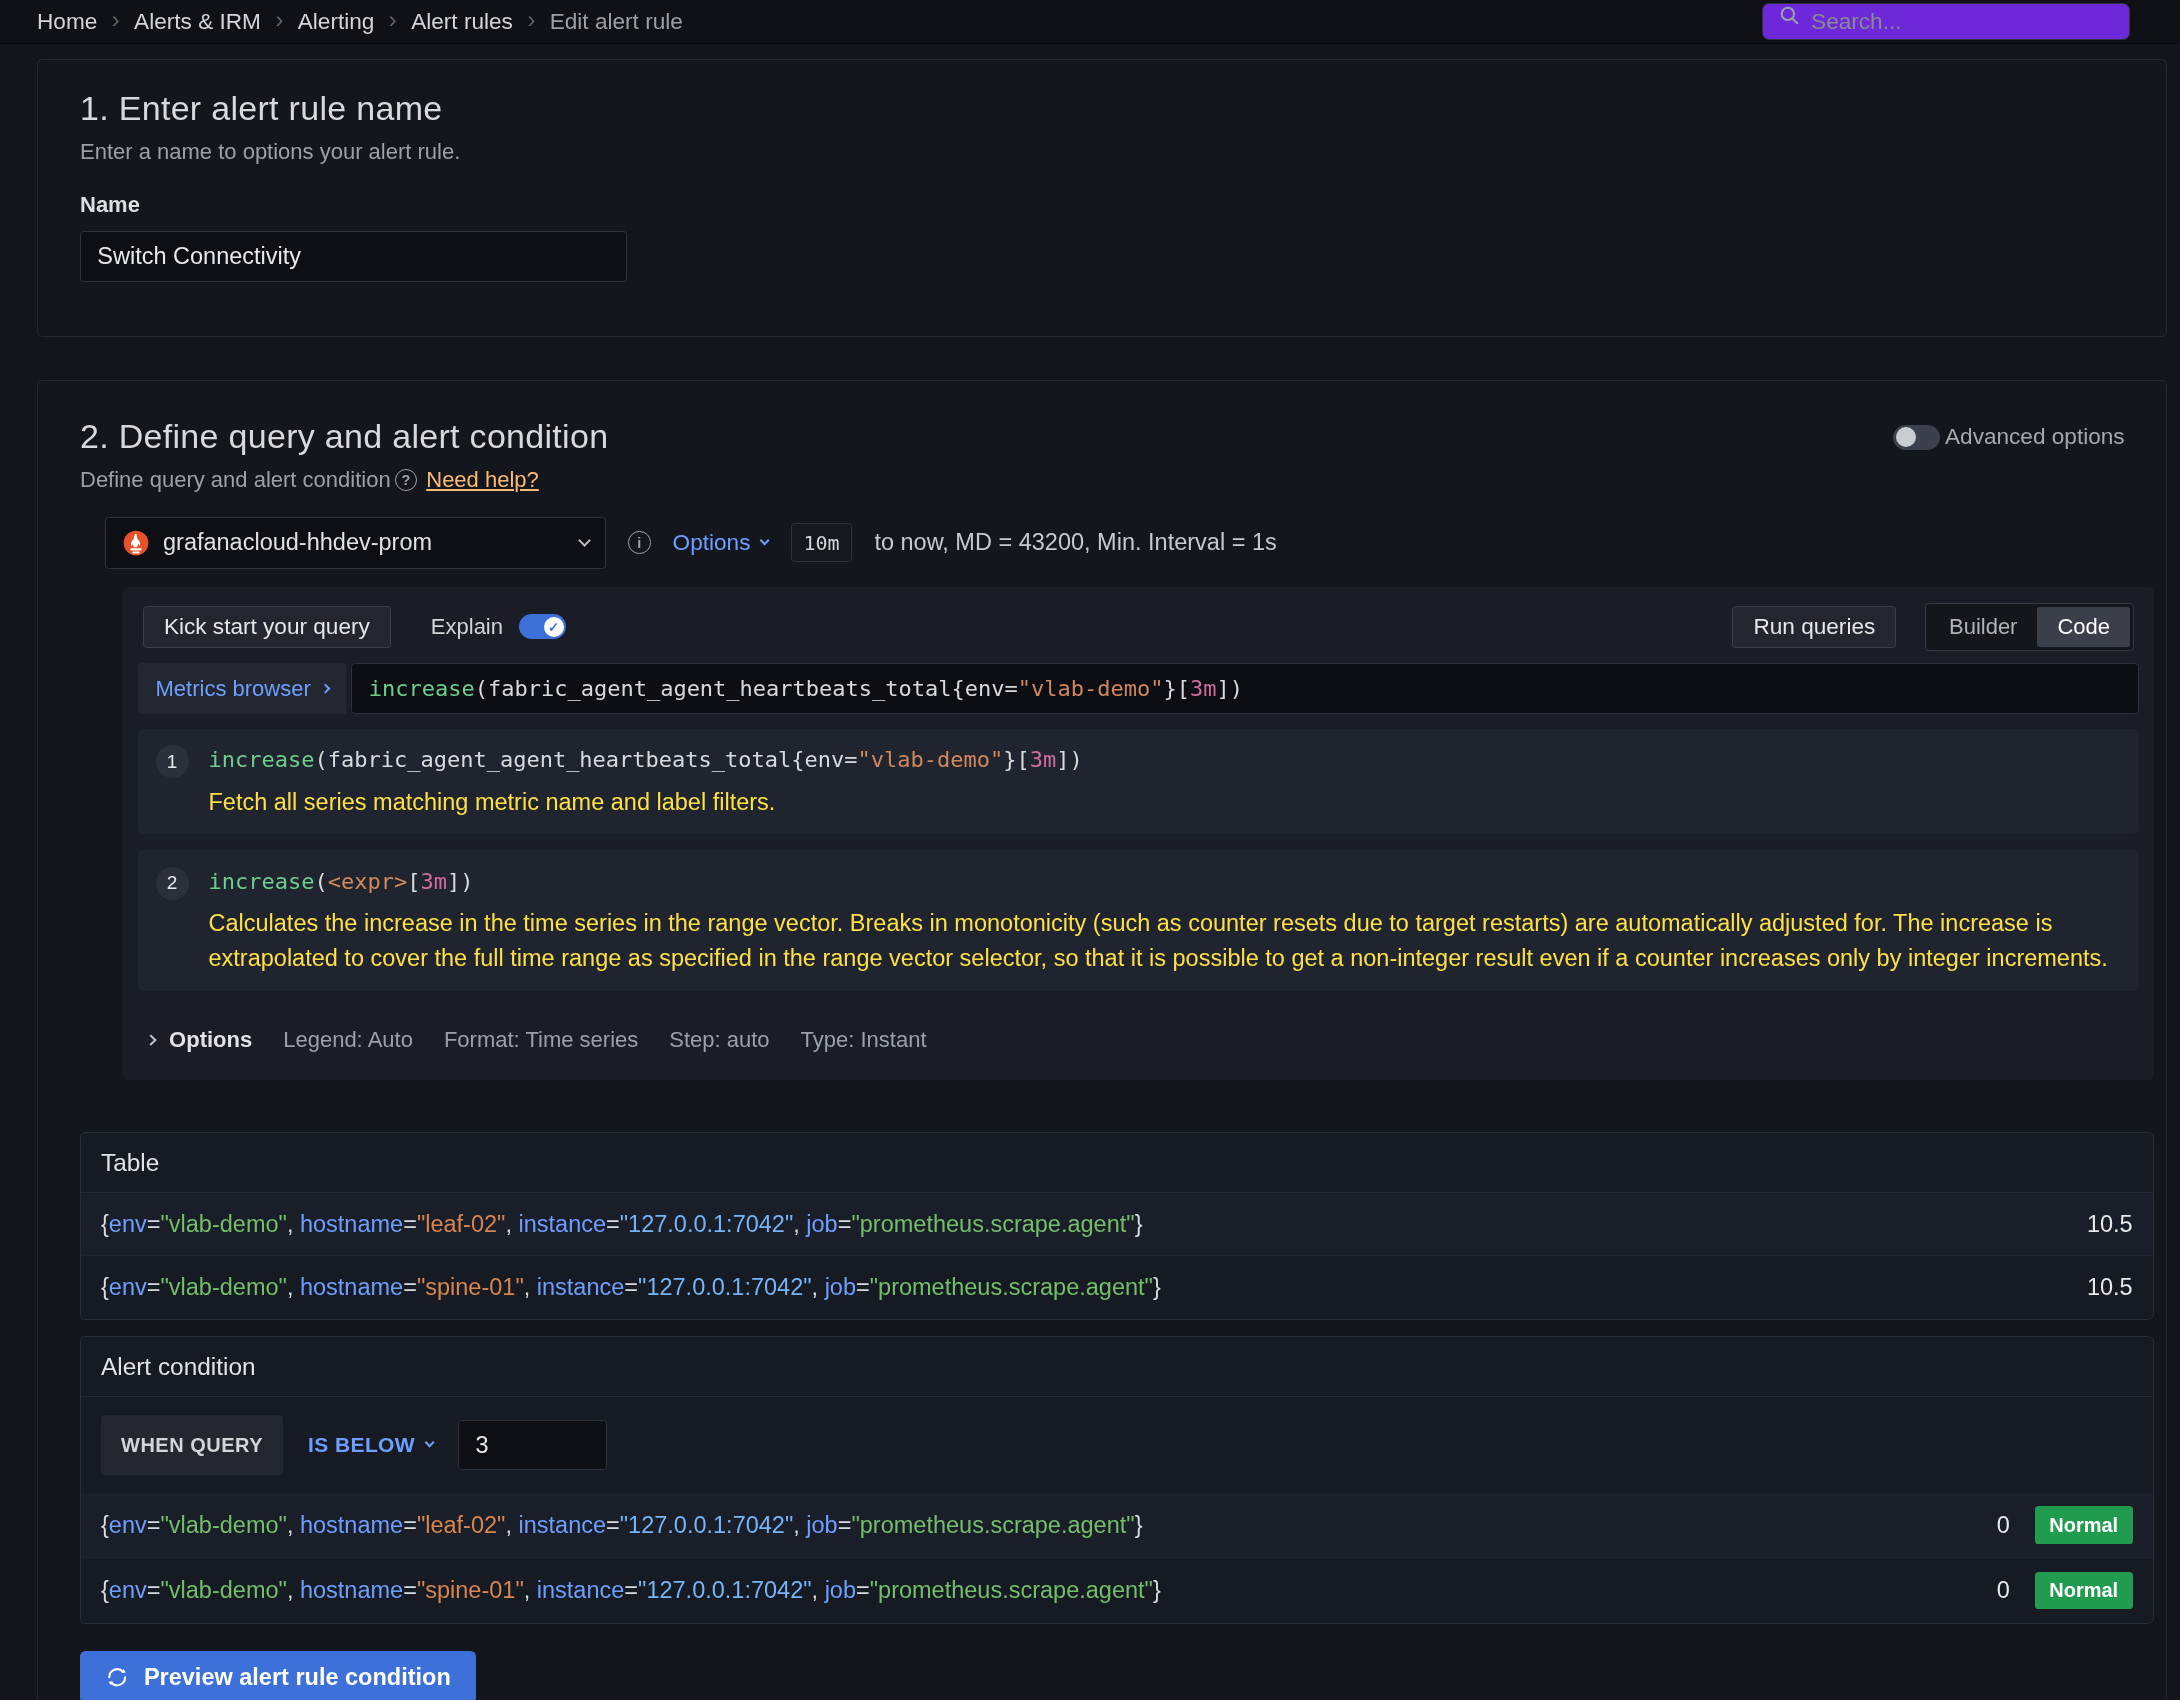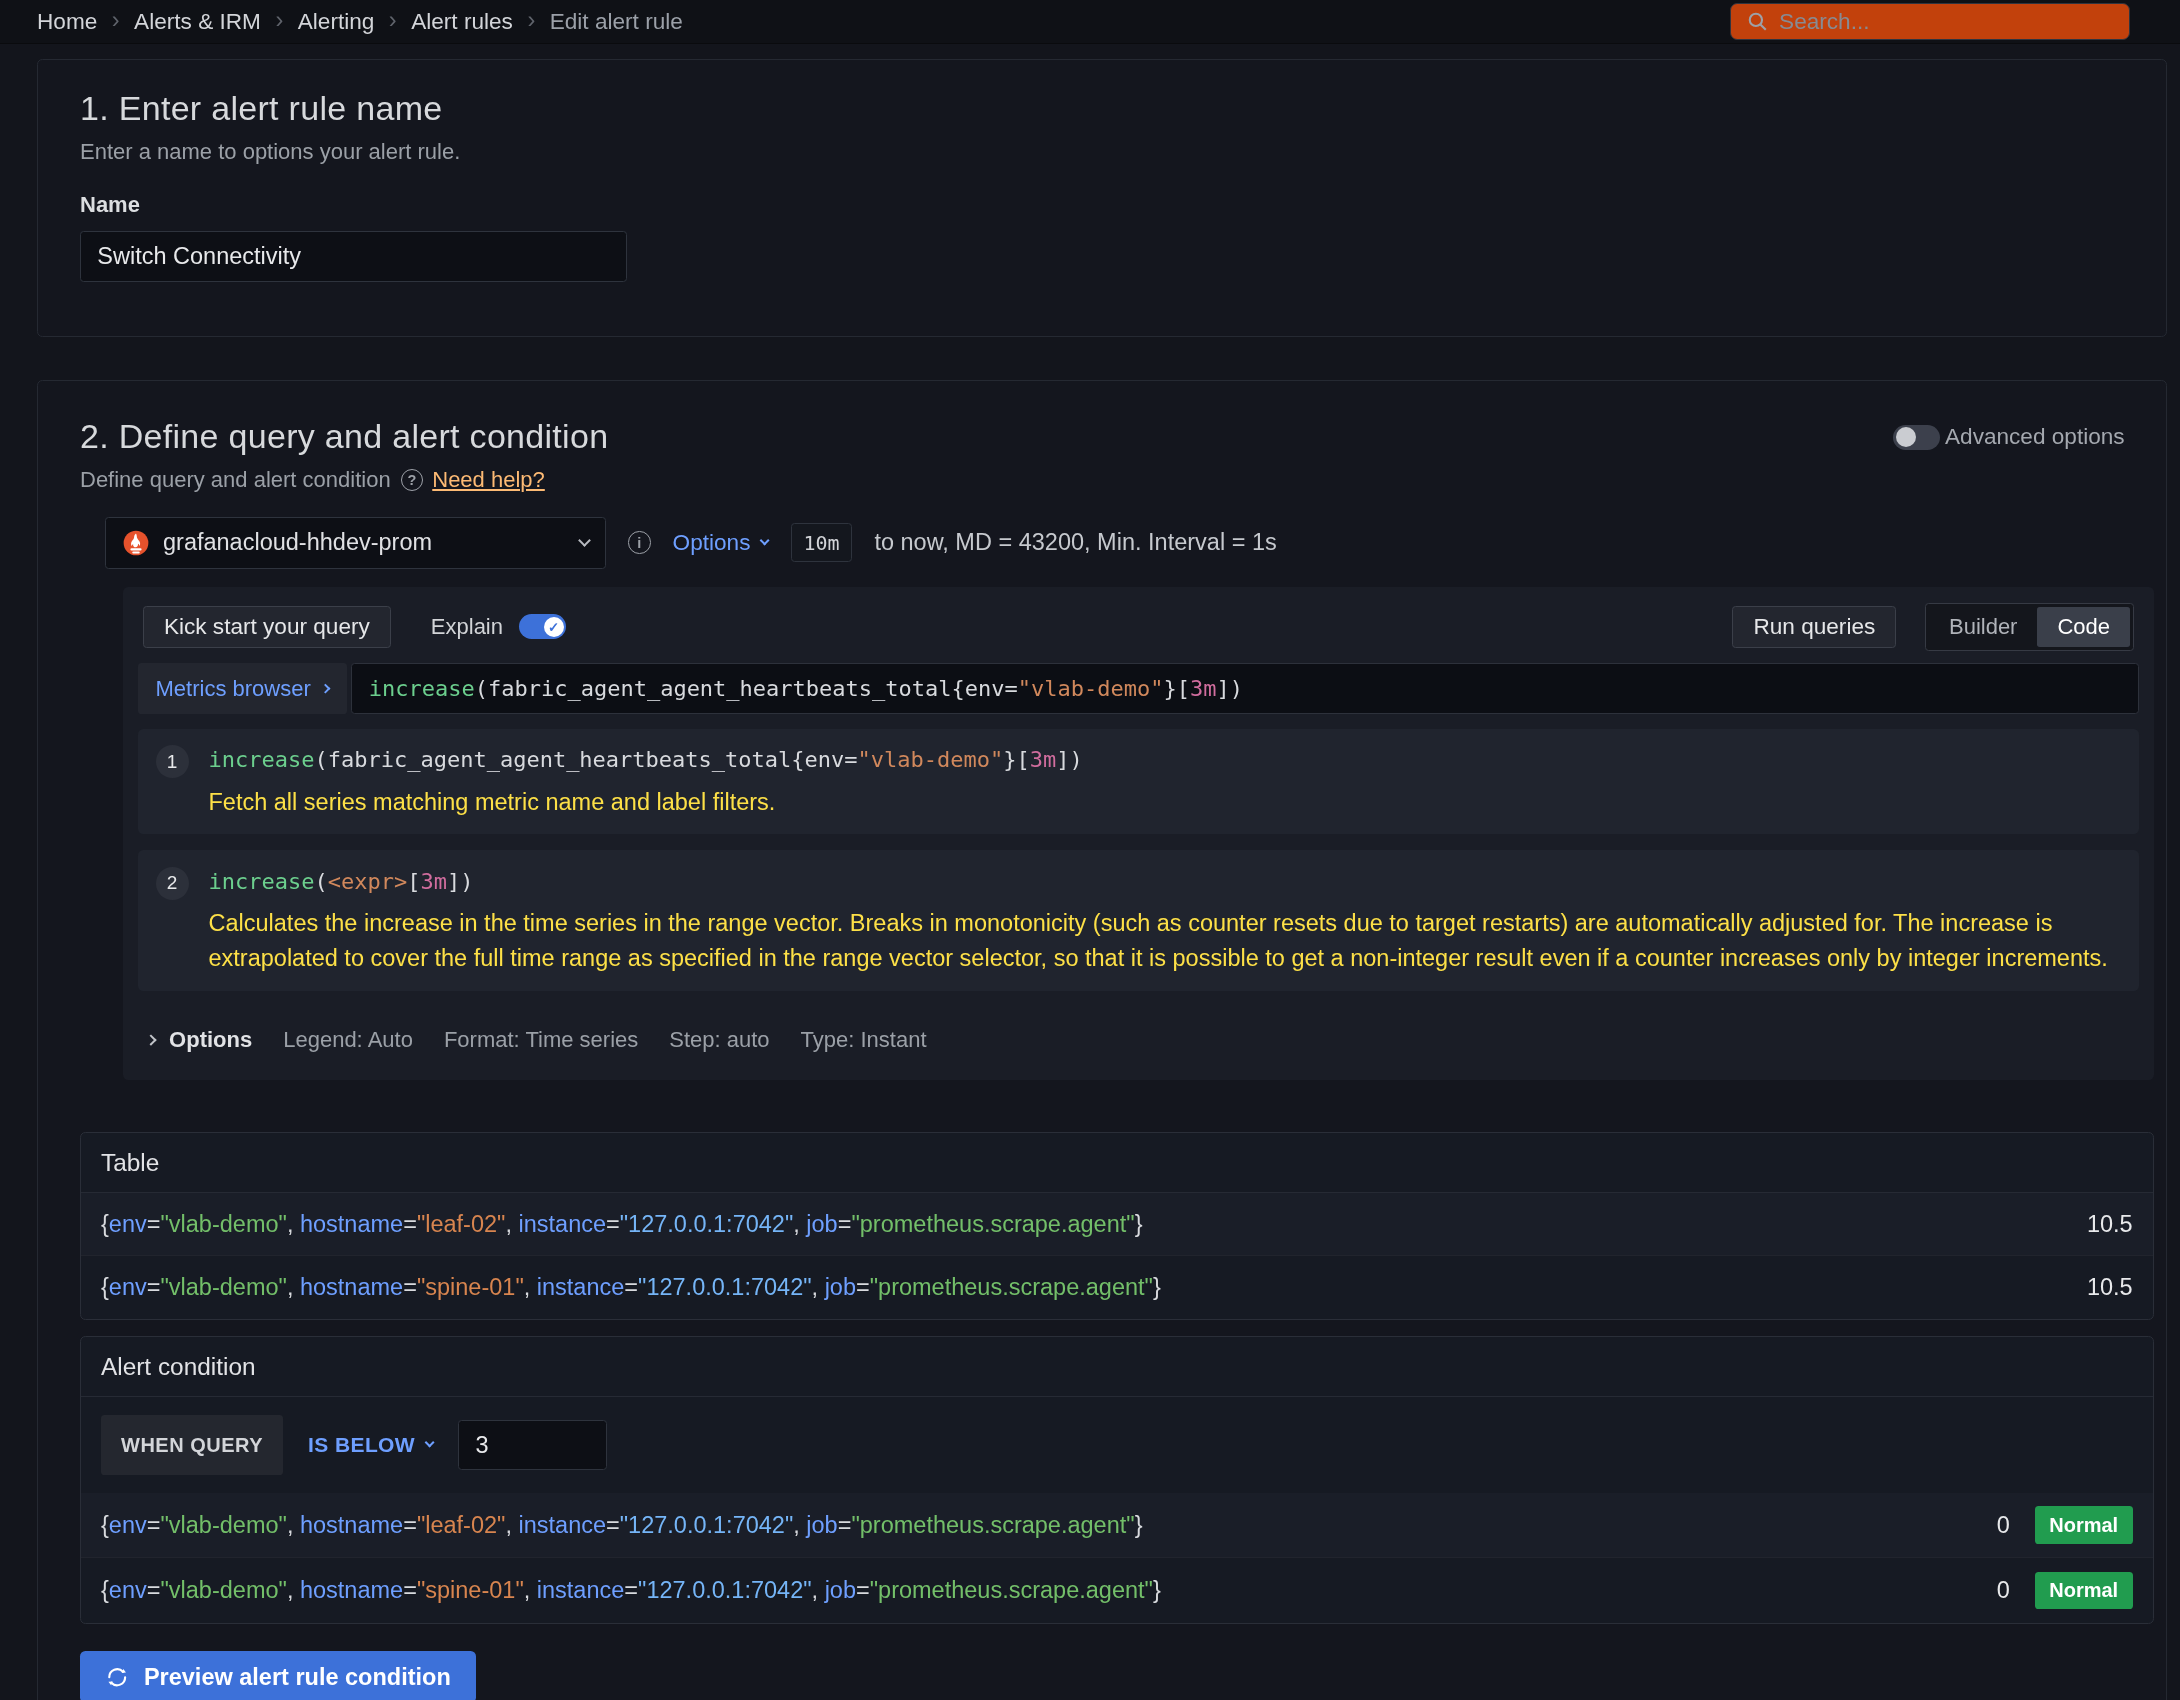--- a/index.html
+++ b/index.html
@@ -15,23 +15,23 @@
   
   .topbar {
     height:44px; background:#0f1116; border-bottom:0.9px solid #0a0b0e;
     display:flex; align-items:center; padding:0 50px 0 37px;
   }
   .breadcrumb { display:flex; align-items:center; gap:14.5px; font-size:22.6px; }
   .bc-link { color:#d3d5d9; }
   .bc-current { color:#9ba0a8; }
   .bc-sep { color:#5f636b; font-size:23.5px; margin-top:-2.7px; }
   .search {
-    margin-left:auto; width:400px; height:37px;
-    border:0.9px solid #30343e; border-radius:7.2px; background:#c2410c;
-    display:flex; align-items:center; gap:11px; padding:0 14.5px;
+    margin-left:auto; width:368px; height:37px;
+    border:0.9px solid #30343e; border-radius:7.2px; background:#6d28d9;
+    display:flex; gap:11px; padding:0 14.5px;
   }
   .search-icon { width:22.6px; height:22.6px; fill:none; stroke:#9da1a8; stroke-width:2.2; flex:none; }
   .search-field {
     flex:1; background:transparent; border:none; outline:none;
     color:#c9ccd1; font-size:22.6px; font-family:"Liberation Sans", sans-serif;
   }
   .search-field::placeholder { color:#878b93; }
 
   
   .content { padding:15.4px 12.7px 0 37px; }
@@ -58,21 +58,21 @@
 
   .toggle { position:relative; display:inline-block; width:47px; height:25px; border-radius:13.6px; cursor:pointer; flex:none; }
   .toggle.off { background:#3c404c; }
   .toggle.off .knob { position:absolute; left:2.7px; top:2.7px; width:20px; height:20px; border-radius:50%; background:#caccd1; }
   .toggle.on { background:#3d71d9; }
   .toggle.on .knob {
     position:absolute; right:2.7px; top:2.7px; width:20px; height:20px; border-radius:50%; background:#ffffff;
     color:#3d71d9; font-size:13.6px; font-weight:700; display:flex; align-items:center; justify-content:center;
   }
 
-  .subtitle-row { display:flex; align-items:center; gap:10px; margin:11px 0 23.5px; }
+  .subtitle-row { display:flex; align-items:center; gap:4px; margin:11px 0 23.5px; }
   .circle-icon {
     width:22.6px; height:22.6px; border:1.8px solid #9da1a8; border-radius:50%;
     color:#9da1a8; font-size:14.5px; font-weight:700;
     display:inline-flex; align-items:center; justify-content:center; flex:none;
   }
   .help-link { display:inline-flex; align-items:center; gap:9px; }
   .help-text { color:#fdba74; font-size:22px; font-weight:500; text-decoration:underline; }
 
   .chev { display:inline-block; width:9px; height:9px; border-right:2.3px solid currentColor; border-bottom:2.3px solid currentColor; }
   .chev.down { transform:rotate(45deg); margin-top:-4.5px; }

